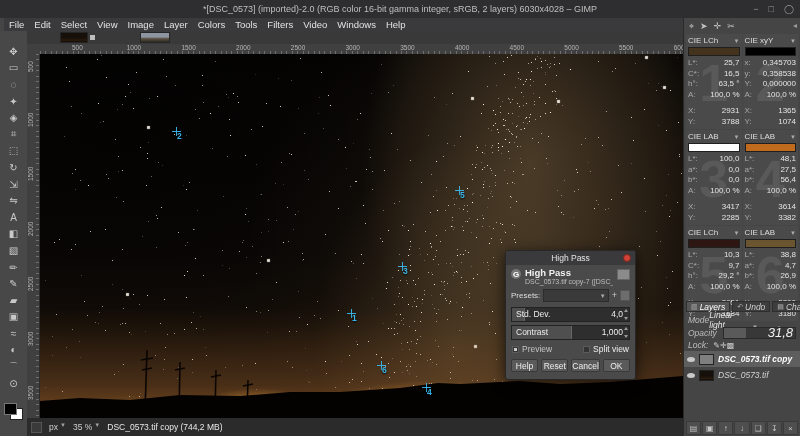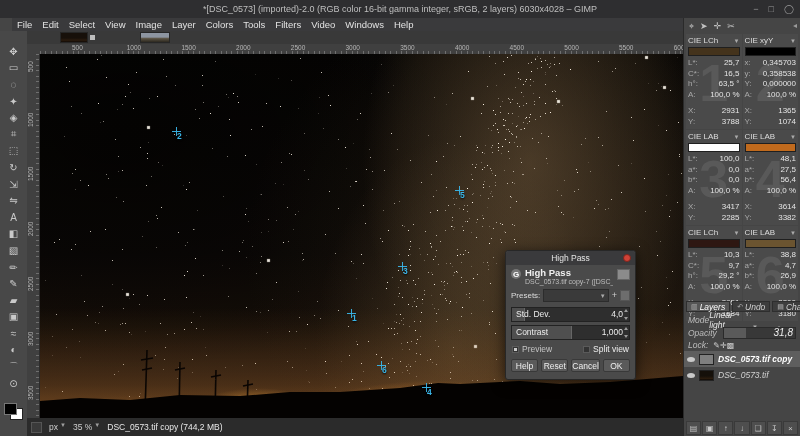--- a/index.html
+++ b/index.html
@@ -4,21 +4,21 @@
 <style>
   html,body{margin:0;padding:0;background:#222;}
   #app{position:relative;width:800px;height:436px;background:#454545;overflow:hidden;
        font-family:"Liberation Sans","DejaVu Sans",sans-serif;color:#d8d8d8;
        -webkit-font-smoothing:antialiased;}
   
   .titlebar{position:absolute;left:0;top:0;width:800px;height:18px;background:#2e2e30;
     display:flex;align-items:center;justify-content:center;font-size:9px;color:#bfbfbf;}
   .win-controls{position:absolute;right:6px;top:0;height:18px;display:flex;gap:10px;align-items:center;
     font-size:9px;color:#9a9a9a;}
-  .menubar{position:absolute;left:12px;top:18px;width:683px;height:13px;background:#3a3a3c;
+  .menubar{position:absolute;left:4px;top:18px;width:683px;height:13px;background:#3a3a3c;
     display:flex;align-items:center;box-sizing:border-box;}
   .menu-item{font-size:9.5px;color:#e2e2e2;padding:0 5px;cursor:default;}
   
   .toolbox{position:absolute;left:0;top:31px;width:27px;height:405px;background:#484848;
     display:flex;flex-direction:column;align-items:center;padding-top:12px;box-sizing:border-box;}
   .tool{width:18px;height:16.6px;display:flex;align-items:center;justify-content:center;
     font-size:10px;color:#c9c9c9;}
   .fgbg{position:absolute;left:4px;bottom:16px;width:19px;height:17px;}
   .fgbg .bgc{position:absolute;right:0;bottom:0;width:11px;height:10px;background:#fff;border:1px solid #222;}
   .fgbg .fgc{position:absolute;left:0;top:0;width:11px;height:10px;background:#000;border:1px solid #777;}
@@ -90,21 +90,21 @@
   .lp-tabs{display:flex;gap:2px;padding:1px 2px;height:13px;box-sizing:border-box;}
   .lp-tab{display:flex;align-items:center;gap:2px;font-size:8.5px;color:#cfcfcf;background:#3d3d3d;padding:0 4px;border:1px solid #2e2e2e;}
   .lp-tab.active{background:#555;color:#fff;}
   .lp-tab .ticon{font-size:7px;color:#b0b0b0;}
   .lp-row{display:flex;align-items:center;justify-content:space-between;font-size:8.5px;padding:1px 4px;height:13px;box-sizing:border-box;}
   .lp-row .lab{color:#bdbdbd;}
   .mode-val{display:flex;align-items:flex-end;gap:19px;color:#e6e6e6;}
   .mode-val .car{font-size:6px;color:#aaa;}
   .op-bar{position:relative;flex:1;height:10px;margin-left:6px;background:#383838;border:1px solid #2a2a2a;}
   .op-fill{position:absolute;left:0;top:0;bottom:0;background:#5a5a5a;}
-  .op-val{position:absolute;right:2px;top:0;font-size:10px;color:#eee;line-height:10px;}
+  .op-val{position:absolute;right:2px;top:0;font-size:13px;color:#eee;line-height:10px;}
   .lock-row{display:flex;align-items:center;gap:5px;font-size:8.5px;color:#bdbdbd;padding:0 4px;height:11px;}
   .lock-row .lk{font-size:8px;color:#c9c9c9;}
   .layer-list{margin-top:1px;}
   .layer-item{display:flex;align-items:center;gap:4px;height:16px;padding:0 3px;font-size:8.5px;color:#cfcfcf;}
   .layer-item.selected{background:#5e5e5e;color:#fff;font-weight:bold;}
   .eye{width:8px;height:5px;border-radius:50%;background:#c9c9c9;flex:none;}
   .lthumb{width:15px;height:11px;border:1px solid #222;box-sizing:border-box;flex:none;}
   .layer-actions{position:absolute;left:0;bottom:1px;width:100%;display:flex;gap:1px;padding:0 2px;box-sizing:border-box;}
   .la-btn{flex:1;height:14px;background:#4e4e4e;border:1px solid #3a3a3a;color:#c9c9c9;font-size:8px;
     display:flex;align-items:center;justify-content:center;box-sizing:border-box;}

